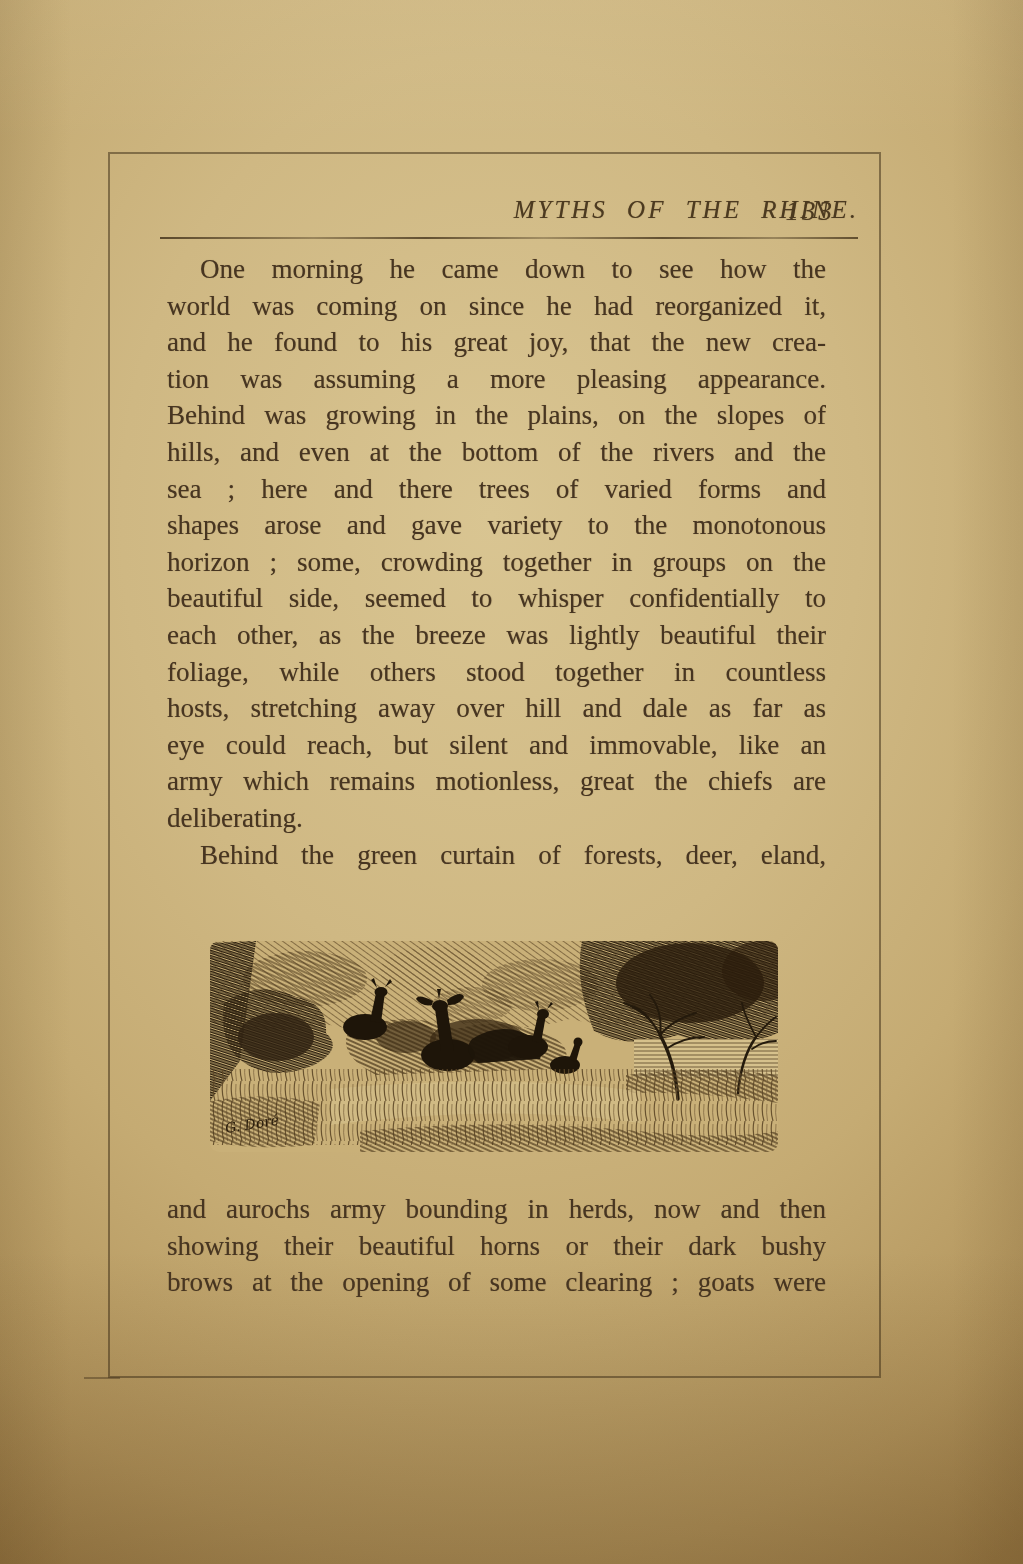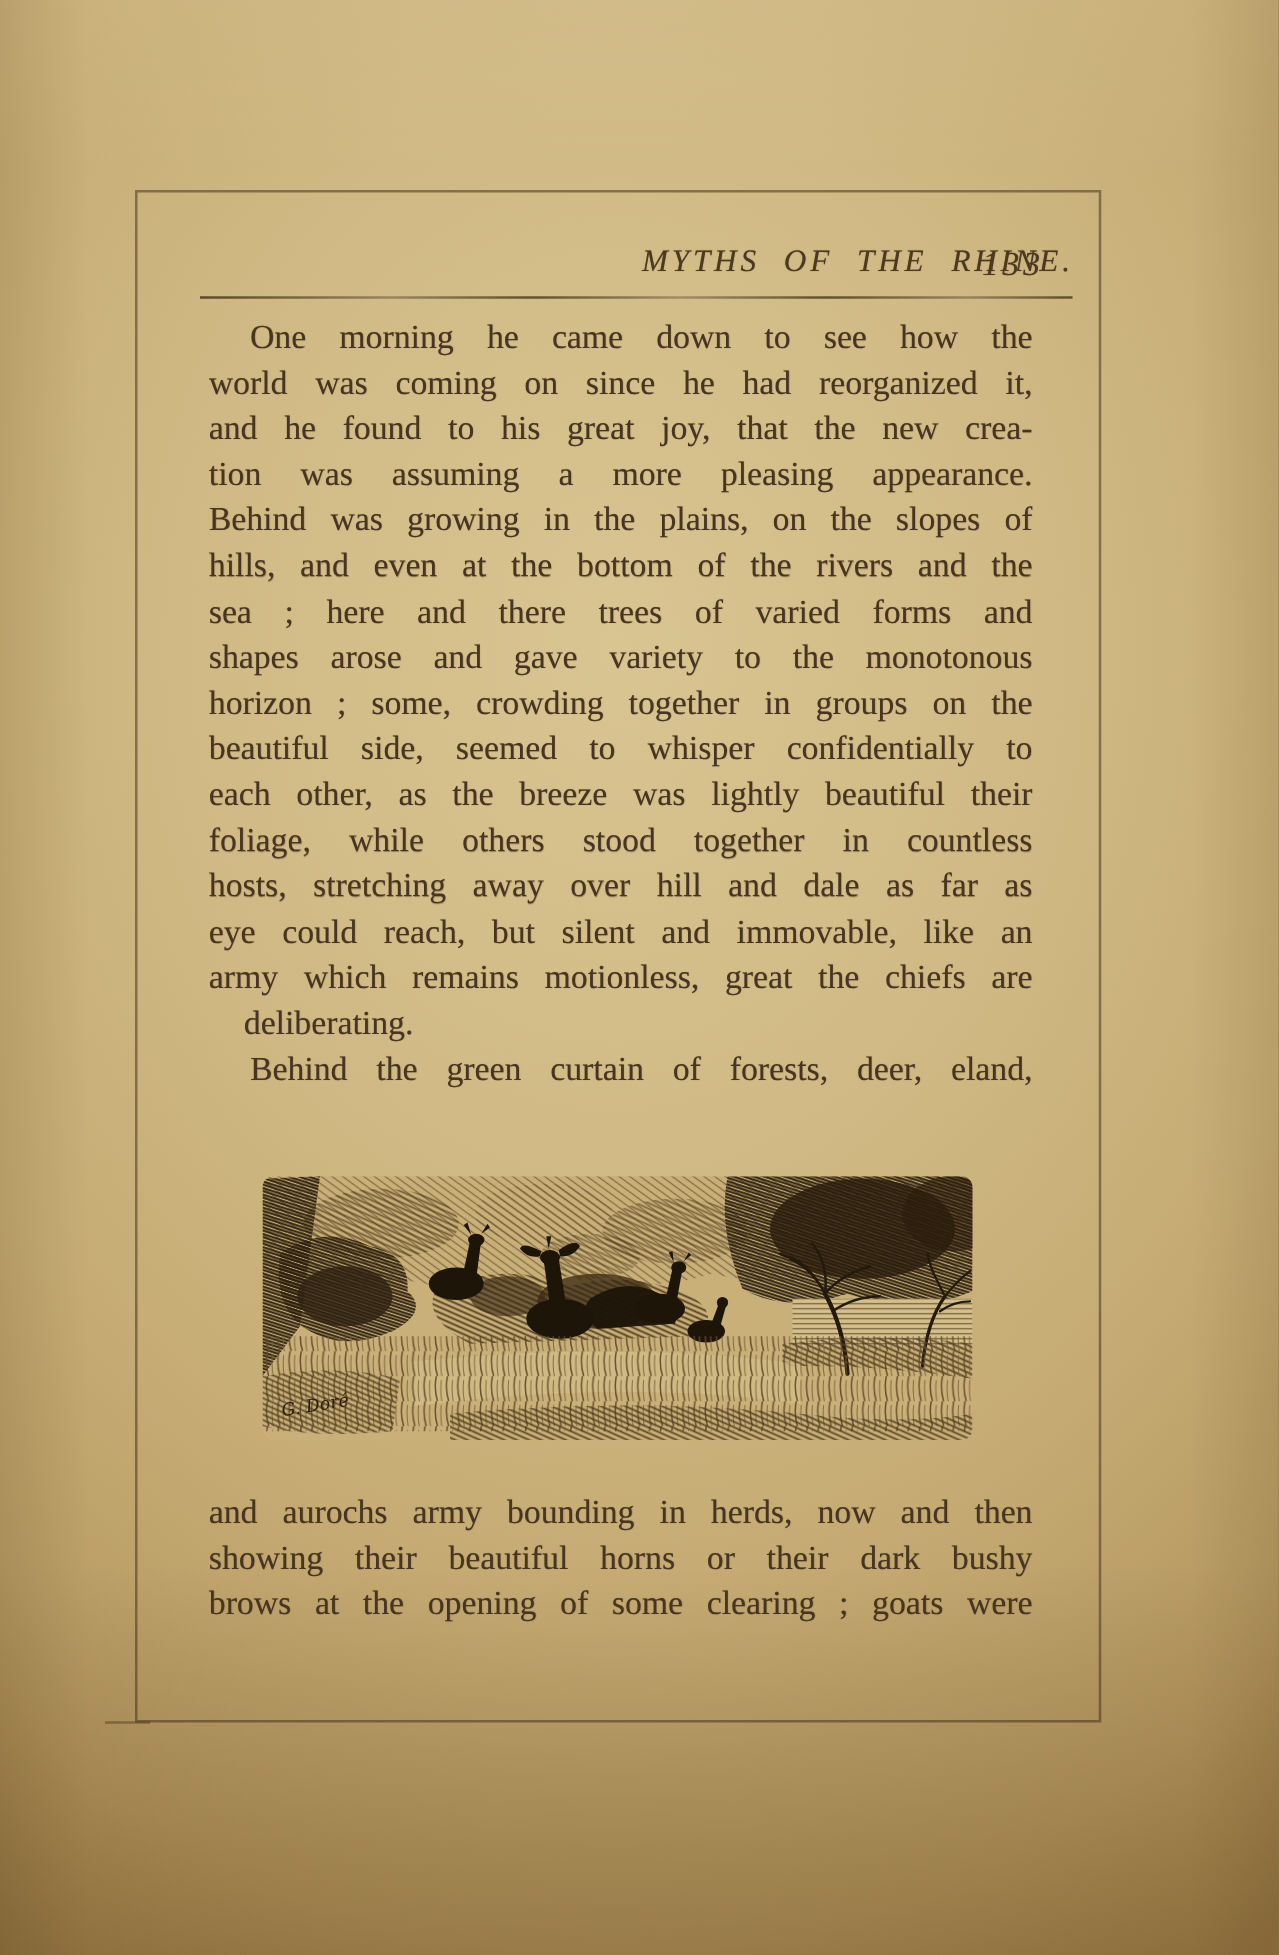--- a/index.html
+++ b/index.html
@@ -41,21 +41,21 @@
     font-size:27px;color:#473521;
     text-shadow:.3px .3px .7px rgba(66,49,27,.45);
   }
   #block1{top:251px;}
   #block2{top:1191px;}
   .ln{
     height:36.6px;line-height:36.6px;overflow:hidden;
     text-align:justify;text-align-last:justify;-moz-text-align-last:justify;
   }
   .ln.indent{text-indent:33px;}
-  .ln.paraend{text-align-last:left;margin-left:28px;-moz-text-align-last:left;}
+  .ln.paraend{text-align-last:left;-moz-text-align-last:left;}
   .illus{position:absolute;left:210px;top:941px;width:568px;height:211px;}
   .illus svg{display:block;width:100%;height:100%;}
 </style>
 </head>
 <body>
 
 <div class="photo">
 
   <div class="frame"></div>
   <div class="frame-ext"></div>

